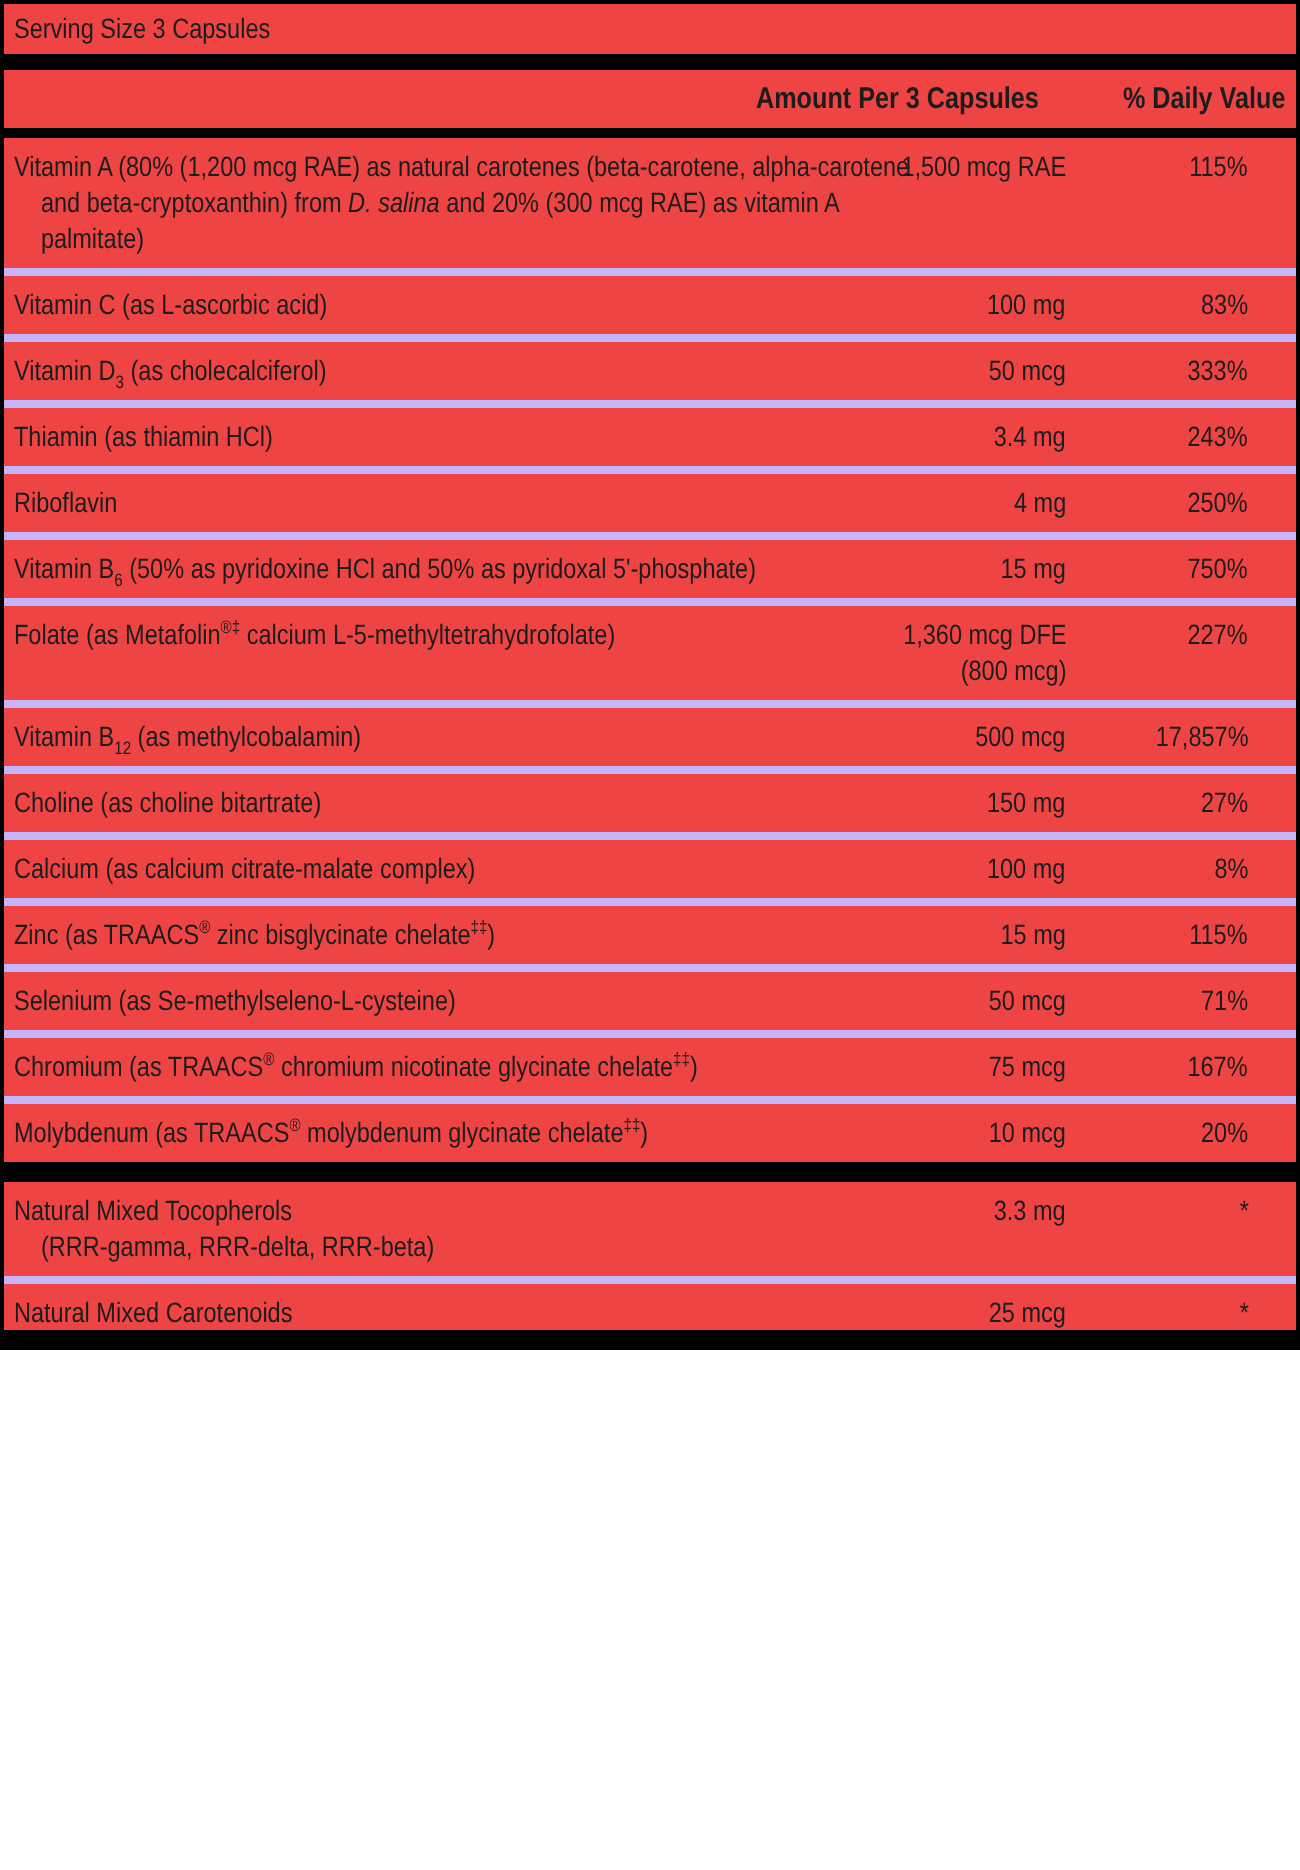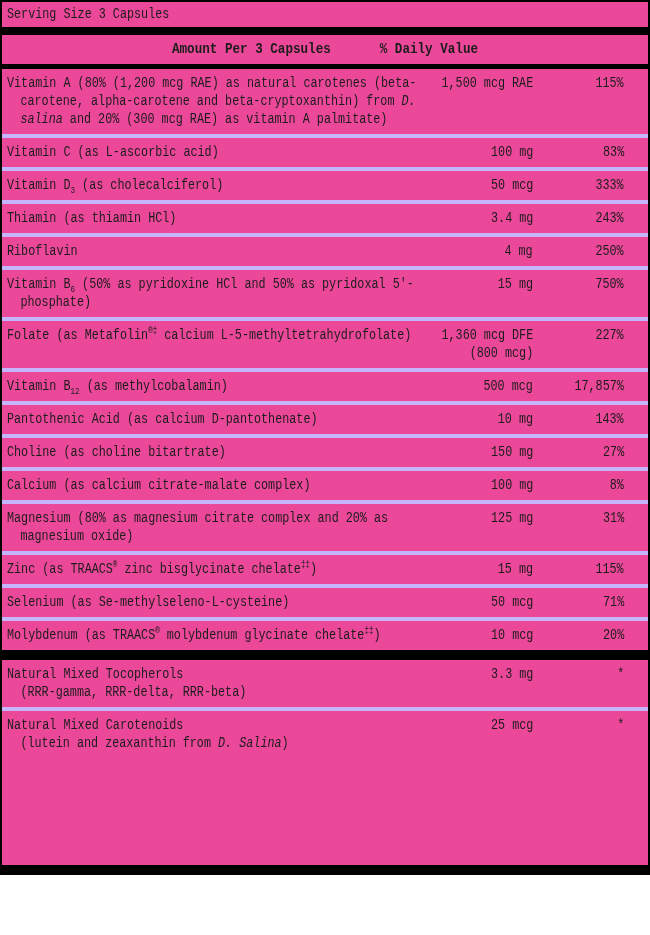--- a/index.html
+++ b/index.html
@@ -1,35 +1,35 @@
 <!DOCTYPE html>
 <html><head>
 <meta charset="utf-8">
 <style>
   html,body{margin:0;padding:0;background:#ffffff;}
   .label{
     position:relative;
-    width:650px;height:875px;
+    width:650px;height:675px;
     box-sizing:border-box;
     border:2px solid #000;
-    background:#ec4899;
-    font-family:Liberation Mono, monospace;
+    background:#ef4444;
+    font-family:Liberation Sans, sans-serif;
     color:#1c1c1c;
     overflow:hidden;
     font-size:14px;
     line-height:18px;
   }
   .sqz{transform:scaleX(0.84);transform-origin:0 50%;display:inline-block;white-space:nowrap;}
   .sqz-r{transform:scaleX(0.84);transform-origin:100% 50%;display:inline-block;white-space:nowrap;}
 
   .serving-row{padding:4px 5px;line-height:17px;}
   .bar{background:#000;height:8px;}
   .bar-thin{height:5px;}
   .bar-mid{height:10px;}
-  .header-row{display:flex;justify-content:center;align-items:center;
+  .header-row{display:flex;justify-content:flex-end;align-items:center;
     padding:6px 5px;font-weight:bold;font-size:15px;line-height:17px;}
 
   .rows .row{position:relative;padding:5px 5px 6px 5px;}
   .rows .row + .row{border-top:4px solid #c4b5fd;}
   .row .name{
     width:520px;
     padding-left:16px;text-indent:-16px;
     transform:scaleX(0.84);transform-origin:0 0;
   }
   .row .l2{display:block;text-indent:0;}
@@ -103,48 +103,43 @@
         <div class="name"><span>Folate (as Metafolin</span><sup>®‡</sup><span> calcium L-5-methyltetrahydrofolate)</span></div>
         <div class="amt">1,360 mcg DFE<span class="amt2">(800 mcg)</span></div>
         <div class="dv">227%</div>
       </div>
       <div class="row">
         <div class="name"><span>Vitamin B</span><sub>12</sub><span> (as methylcobalamin)</span></div>
         <div class="amt">500 mcg</div>
         <div class="dv">17,857%</div>
       </div>
       <div class="row">
-        <div class="name"><span>Pantothenic Acid (as calcium D-pantothenate)</span></div>
-        <div class="amt">10 mg</div>
-        <div class="dv">143%</div>
-      </div>
-      <div class="row">
         <div class="name"><span>Choline (as choline bitartrate)</span></div>
         <div class="amt">150 mg</div>
         <div class="dv">27%</div>
       </div>
       <div class="row">
         <div class="name"><span>Calcium (as calcium citrate-malate complex)</span></div>
         <div class="amt">100 mg</div>
         <div class="dv">8%</div>
       </div>
       <div class="row">
-        <div class="name"><span>Magnesium (80% as magnesium citrate complex and 20% as magnesium oxide)</span></div>
-        <div class="amt">125 mg</div>
-        <div class="dv">31%</div>
-      </div>
-      <div class="row">
         <div class="name"><span>Zinc (as TRAACS</span><sup>®</sup><span> zinc bisglycinate chelate</span><sup>‡‡</sup><span>)</span></div>
         <div class="amt">15 mg</div>
         <div class="dv">115%</div>
       </div>
       <div class="row">
         <div class="name"><span>Selenium (as Se-methylseleno-L-cysteine)</span></div>
         <div class="amt">50 mcg</div>
         <div class="dv">71%</div>
+      </div>
+      <div class="row">
+        <div class="name"><span>Chromium (as TRAACS</span><sup>®</sup><span> chromium nicotinate glycinate chelate</span><sup>‡‡</sup><span>)</span></div>
+        <div class="amt">75 mcg</div>
+        <div class="dv">167%</div>
       </div>
       <div class="row">
         <div class="name"><span>Molybdenum (as TRAACS</span><sup>®</sup><span> molybdenum glycinate chelate</span><sup>‡‡</sup><span>)</span></div>
         <div class="amt">10 mcg</div>
         <div class="dv">20%</div>
       </div>
     </div>
 
   <div class="bar bar-mid"></div>
 

